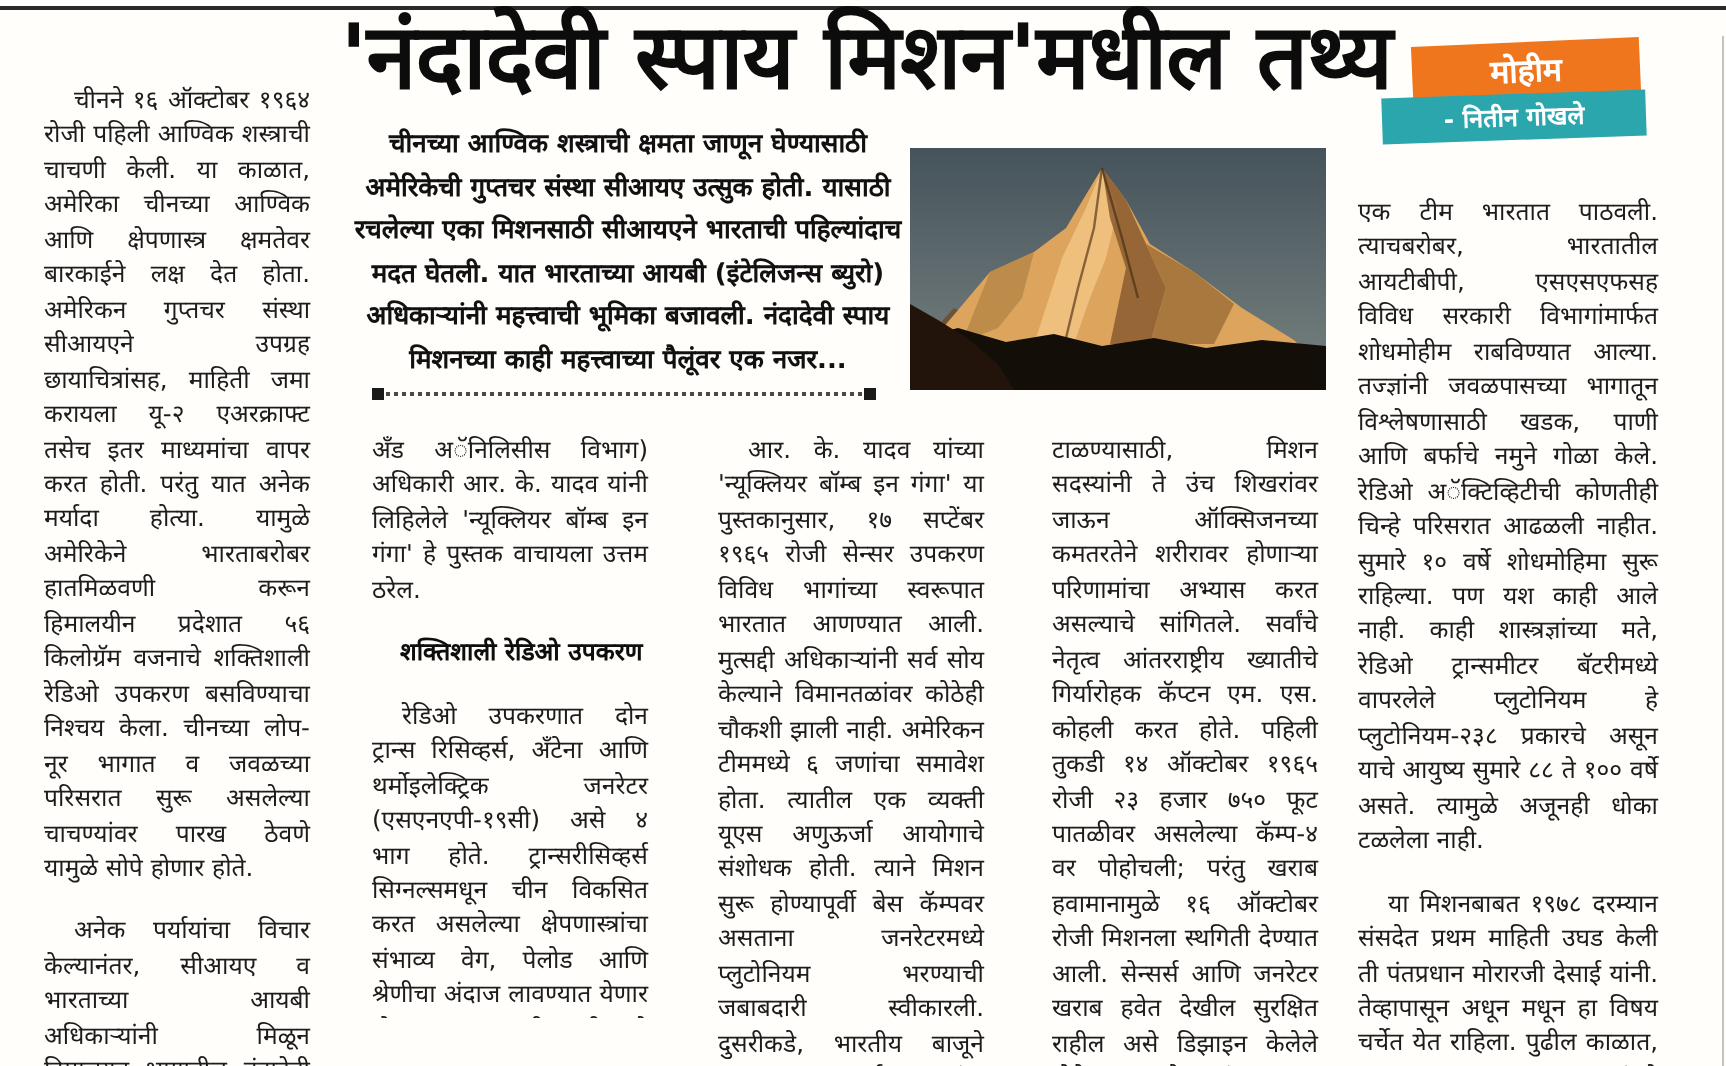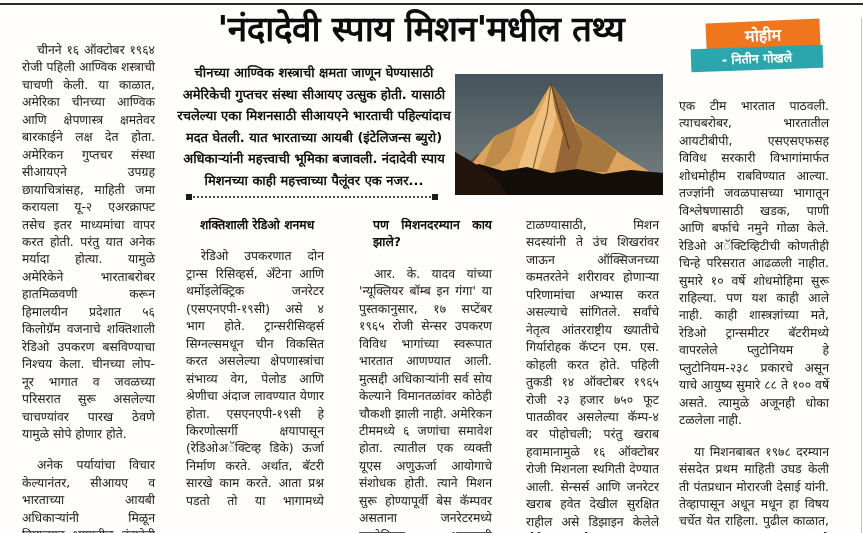--- a/index.html
+++ b/index.html
@@ -2,21 +2,21 @@
 <html><head>
 <meta charset="utf-8">
 <style>
   html,body{margin:0;padding:0;background:#e9e9e9;}
   .page{position:relative;width:863px;height:533px;background:#fffefb;overflow:hidden;
         font-family:"DejaVu Sans","Liberation Sans",sans-serif;color:#1c1c1c;}
   .top-rule{position:absolute;left:0;top:3px;width:863px;border-top:2px solid #2a2a2a;}
   .right-rule{position:absolute;right:1px;top:18px;height:515px;border-right:1px solid #c3c3c3;}
 
   .headline{position:absolute;left:170px;top:4px;width:502px;margin:0;
-            font-size:35px;line-height:50px;font-weight:700;color:#0c0c0c;
+            font-size:45px;line-height:50px;font-weight:700;color:#0c0c0c;
             text-align:center;letter-spacing:-0.5px;white-space:nowrap;}
 
   .tag-box{position:absolute;left:706px;top:21px;width:114px;height:27px;
            display:flex;align-items:center;justify-content:center;
            transform:rotate(-2.5deg);box-shadow:0 0 0 0;}
   .tag-box span{color:#fff;font-weight:700;font-size:16px;}
   .byline-box{position:absolute;left:691px;top:47px;width:132px;height:23px;
            display:flex;align-items:center;justify-content:center;transform:rotate(-2deg);}
   .byline-box span{color:#fff;font-weight:700;font-size:12.5px;}
 
@@ -88,26 +88,26 @@
     <span class="dots"></span>
     <span class="sq"></span>
   </div>
 
   <div class="col col1">
     <p class="indent">चीनने १६ ऑक्टोबर १९६४ रोजी पहिली आण्विक शस्त्राची चाचणी केली. या काळात, अमेरिका चीनच्या आण्विक आणि क्षेपणास्त्र क्षमतेवर बारकाईने लक्ष देत होता. अमेरिकन गुप्तचर संस्था सीआयएने उपग्रह छायाचित्रांसह, माहिती जमा करायला यू-२ एअरक्राफ्ट तसेच इतर माध्यमांचा वापर करत होती. परंतु यात अनेक मर्यादा होत्या. यामुळे अमेरिकेने भारताबरोबर हातमिळवणी करून हिमालयीन प्रदेशात ५६ किलोग्रॅम वजनाचे शक्तिशाली रेडिओ उपकरण बसविण्याचा निश्चय केला. चीनच्या लोप-नूर भागात व जवळच्या परिसरात सुरू असलेल्या चाचण्यांवर पारख ठेवणे यामुळे सोपे होणार होते.</p>
     <p class="indent">अनेक पर्यायांचा विचार केल्यानंतर, सीआयए व भारताच्या आयबी अधिकाऱ्यांनी मिळून हिमालयन भागातील नंदादेवी शिखराची निवड केली. याची उंची २५ हजार ६४० फूट असून हा देशातील दुसरा सर्वात उंच शिखर चीनच्या शिनजियांग भागासमोर येतो. या कामासाठी निवडलेल्या टीममध्ये आयबीचे अधिकारी आणि सीआयएने निवडलेले खासगी गिर्यारोहक (माउंटनियर) यांचा समावेश होता. जुलै १९६५ दरम्यान भारतीय टीमला अलास्काच्या माउंट मॅककिन्ली येथे काही अमेरिकन गिर्यारोहकांसोबत मिशनसाठी प्रशिक्षण देण्यात आले. या मिशनमध्ये सहभागी झालेल्या आयबी तसेच सीआयएच्या जांबाज अधिकाऱ्यांबद्दल अधिक जाणून घेण्यासाठी माजी रॉ (रिसर्च</p>
   </div>
 
   <div class="col col2">
-    <p class="subhead">शक्तिशाली रेडिओ शनमध</p>
+    <p>अँड अॅनिलिसीस विभाग) अधिकारी आर. के. यादव यांनी लिहिलेले 'न्यूक्लियर बॉम्ब इन गंगा' हे पुस्तक वाचायला उत्तम ठरेल.</p>
+    <p class="subhead">शक्तिशाली रेडिओ उपकरण</p>
     <p class="indent">रेडिओ उपकरणात दोन ट्रान्स रिसिव्हर्स, अँटेना आणि थर्मोइलेक्ट्रिक जनरेटर (एसएनएपी-१९सी) असे ४ भाग होते. ट्रान्सरीसिव्हर्स सिग्नल्समधून चीन विकसित करत असलेल्या क्षेपणास्त्रांचा संभाव्य वेग, पेलोड आणि श्रेणीचा अंदाज लावण्यात येणार होता. एसएनएपी-१९सी हे किरणोत्सर्गी क्षयापासून (रेडिओअॅक्टिव्ह डिके) ऊर्जा निर्माण करते. अर्थात, बॅटरी सारखे काम करते. आता प्रश्न पडतो तो या भागामध्ये असलेल्या प्लुटोनियमचा. हिरोशिमावर टाकलेल्या अणुबॉम्बमध्ये वापरल्या गेलेल्या प्लुटोनियमच्या प्रमाणापेक्षा या उपकरणात वापरलेले प्लुटोनियमचे प्रमाण निम्मे असल्याची अनेक अहवालात नोंद आहे.</p>
   </div>
 
   <div class="col col3">
-    <p class="subhead">पण मिशनदरम्यान काय झाले?</p>
     <p class="indent">आर. के. यादव यांच्या 'न्यूक्लियर बॉम्ब इन गंगा' या पुस्तकानुसार, १७ सप्टेंबर १९६५ रोजी सेन्सर उपकरण विविध भागांच्या स्वरूपात भारतात आणण्यात आली. मुत्सद्दी अधिकाऱ्यांनी सर्व सोय केल्याने विमानतळांवर कोठेही चौकशी झाली नाही. अमेरिकन टीममध्ये ६ जणांचा समावेश होता. त्यातील एक व्यक्ती यूएस अणुऊर्जा आयोगाचे संशोधक होती. त्याने मिशन सुरू होण्यापूर्वी बेस कॅम्पवर असताना जनरेटरमध्ये प्लुटोनियम भरण्याची जबाबदारी स्वीकारली. दुसरीकडे, भारतीय बाजूने आपल्या अणुऊर्जा शास्त्रज्ञांना विश्वासात घेतले नाही. कारण, आयबी अधिकाऱ्यांना देखील उपकरणात प्लुटोनियम असल्याची माहिती नव्हती.</p>
 
   </div>
 
   <div class="col col4">
     <p>टाळण्यासाठी, मिशन सदस्यांनी ते उंच शिखरांवर जाऊन ऑक्सिजनच्या कमतरतेने शरीरावर होणाऱ्या परिणामांचा अभ्यास करत असल्याचे सांगितले. सर्वांचे नेतृत्व आंतरराष्ट्रीय ख्यातीचे गिर्यारोहक कॅप्टन एम. एस. कोहली करत होते. पहिली तुकडी १४ ऑक्टोबर १९६५ रोजी २३ हजार ७५० फूट पातळीवर असलेल्या कॅम्प-४ वर पोहोचली; परंतु खराब हवामानामुळे १६ ऑक्टोबर रोजी मिशनला स्थगिती देण्यात आली. सेन्सर्स आणि जनरेटर खराब हवेत देखील सुरक्षित राहील असे डिझाइन केलेले होते. त्यामुळे, यंत्रणा या कॅम्पमधील एका गुहेत ठेवून टीम बेसवर परतली. पुढील वर्षी, ३१ मे, १९६६ रोजी टीम कॅम्प-४ मध्ये परतली. पण, दुर्दैवाने, रेडिओ उपकरण जागेवर नव्हते. तज्ज्ञांनी ते बर्फाबरोबर गंगेत वाहून गेल्याचा अंदाज व्यक्त केला. सीआयएचे तत्कालीन संचालक टकर गॉगेलमन यांनी हरविलेल्या ट्रान्समीटर शोधण्यासाठी तांत्रिक तज्ज्ञांची</p>
   </div>
 
   <div class="col col5">
     <p>एक टीम भारतात पाठवली. त्याचबरोबर, भारतातील आयटीबीपी, एसएसएफसह विविध सरकारी विभागांमार्फत शोधमोहीम राबविण्यात आल्या. तज्ज्ञांनी जवळपासच्या भागातून विश्लेषणासाठी खडक, पाणी आणि बर्फाचे नमुने गोळा केले. रेडिओ अॅक्टिव्हिटीची कोणतीही चिन्हे परिसरात आढळली नाहीत. सुमारे १० वर्षे शोधमोहिमा सुरू राहिल्या. पण यश काही आले नाही. काही शास्त्रज्ञांच्या मते, रेडिओ ट्रान्समीटर बॅटरीमध्ये वापरलेले प्लुटोनियम हे प्लुटोनियम-२३८ प्रकारचे असून याचे आयुष्य सुमारे ८८ ते १०० वर्षे असते. त्यामुळे अजूनही धोका टळलेला नाही.</p>

